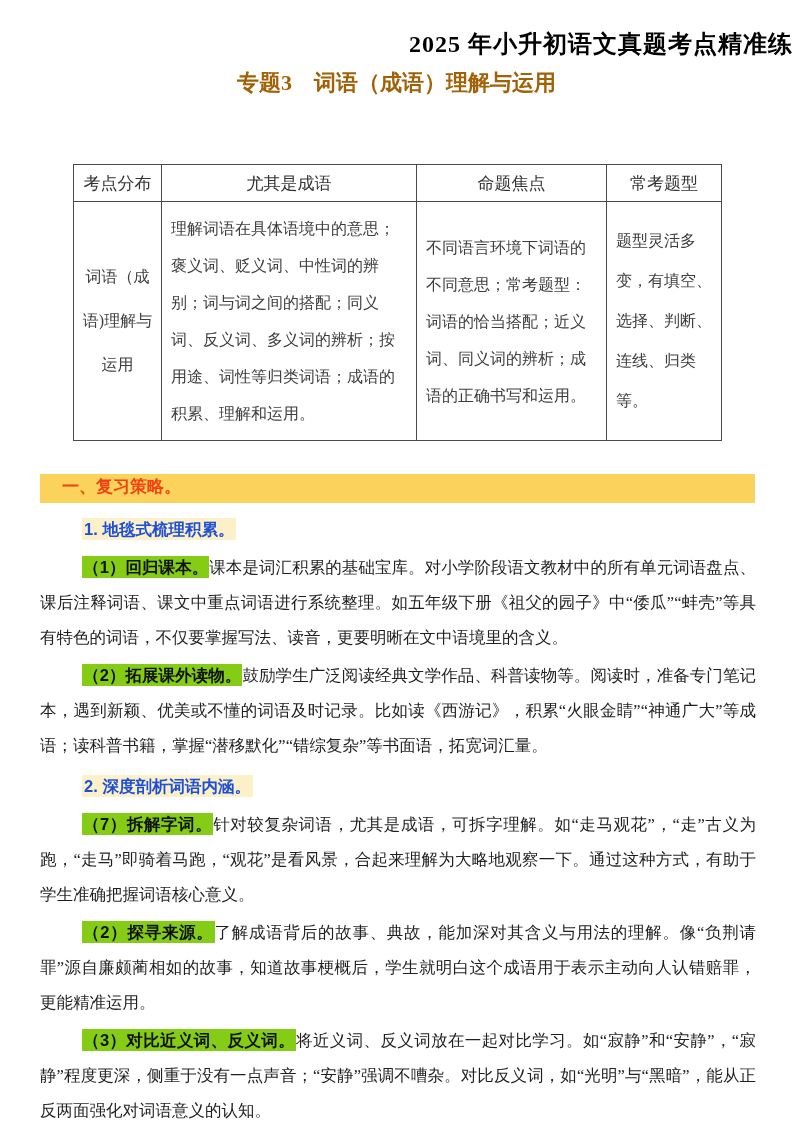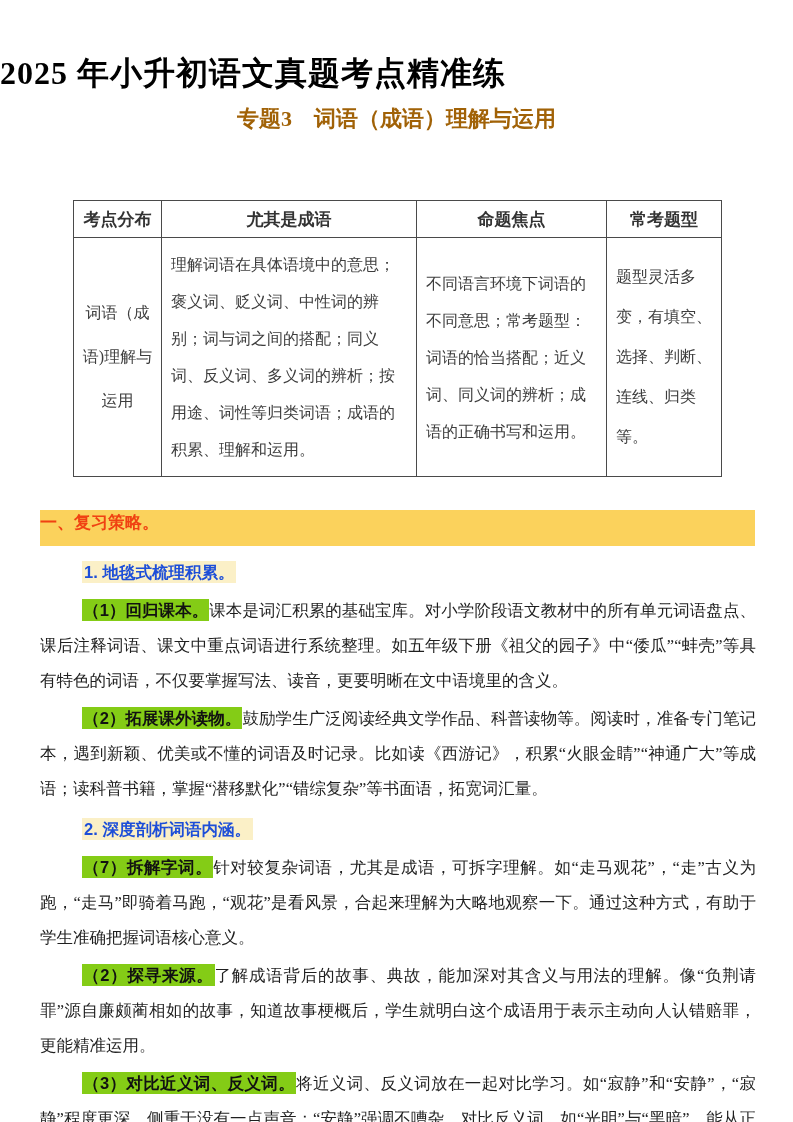--- a/index.html
+++ b/index.html
@@ -3,45 +3,45 @@
 <meta charset="utf-8">
 <style>
   * { margin:0; padding:0; box-sizing:border-box; }
   html,body { background:#ffffff; }
   body {
     width:793px; height:1122px; overflow:hidden;
     font-family:"Liberation Serif", serif;
     color:#1f1f1f;
   }
   .page-title {
-    margin-top:52px; text-align:left;
-    font-size:32px; font-weight:700; letter-spacing:1px; color:#000;
+    margin-top:28px; text-align:right;
+    font-size:24px; font-weight:700; letter-spacing:1px; color:#000;
   }
   .page-subtitle {
     margin-top:8px; text-align:center;
     font-size:22px; font-weight:700; color:#a16207;
   }
   table.points {
     border-collapse:collapse; table-layout:fixed;
     margin:66px 0 0 73px; width:648px; color:#3d3d3d;
   }
   table.points th, table.points td { border:1.5px solid #4a4a4a; }
   table.points th {
-    height:37px; font-size:17px; font-weight:700; text-align:center;
+    height:37px; font-size:17px; font-weight:400; text-align:center;
     font-family:"Liberation Sans", sans-serif; color:#333;
   }
   table.points td {
     font-size:16px; line-height:37px; padding:8px 9px;
     vertical-align:middle; word-break:break-all; text-align:left;
   }
   table.points td.c1 { text-align:center; line-height:44px; padding:8px 7px; }
   table.points td.c4 { line-height:40px; }
   .banner {
-    margin:33px 38px 0 40px; height:36px; line-height:25px;
-    background:#fbd25c; padding-left:0;
+    margin:33px 38px 0 40px; height:29px; line-height:25px;
+    background:#fbd25c; padding-left:22px;
     font-family:"Liberation Sans", sans-serif;
     font-size:17px; font-weight:700; color:#f04212;
   }
   .content {
     margin:9px 37px 0 40px;
     font-size:16.5px; line-height:35px; text-align:justify;
   }
   .content p { text-indent:2.55em; }
   .content p.h { margin-top:6px; }
   .content p.t { margin-top:3px; }

